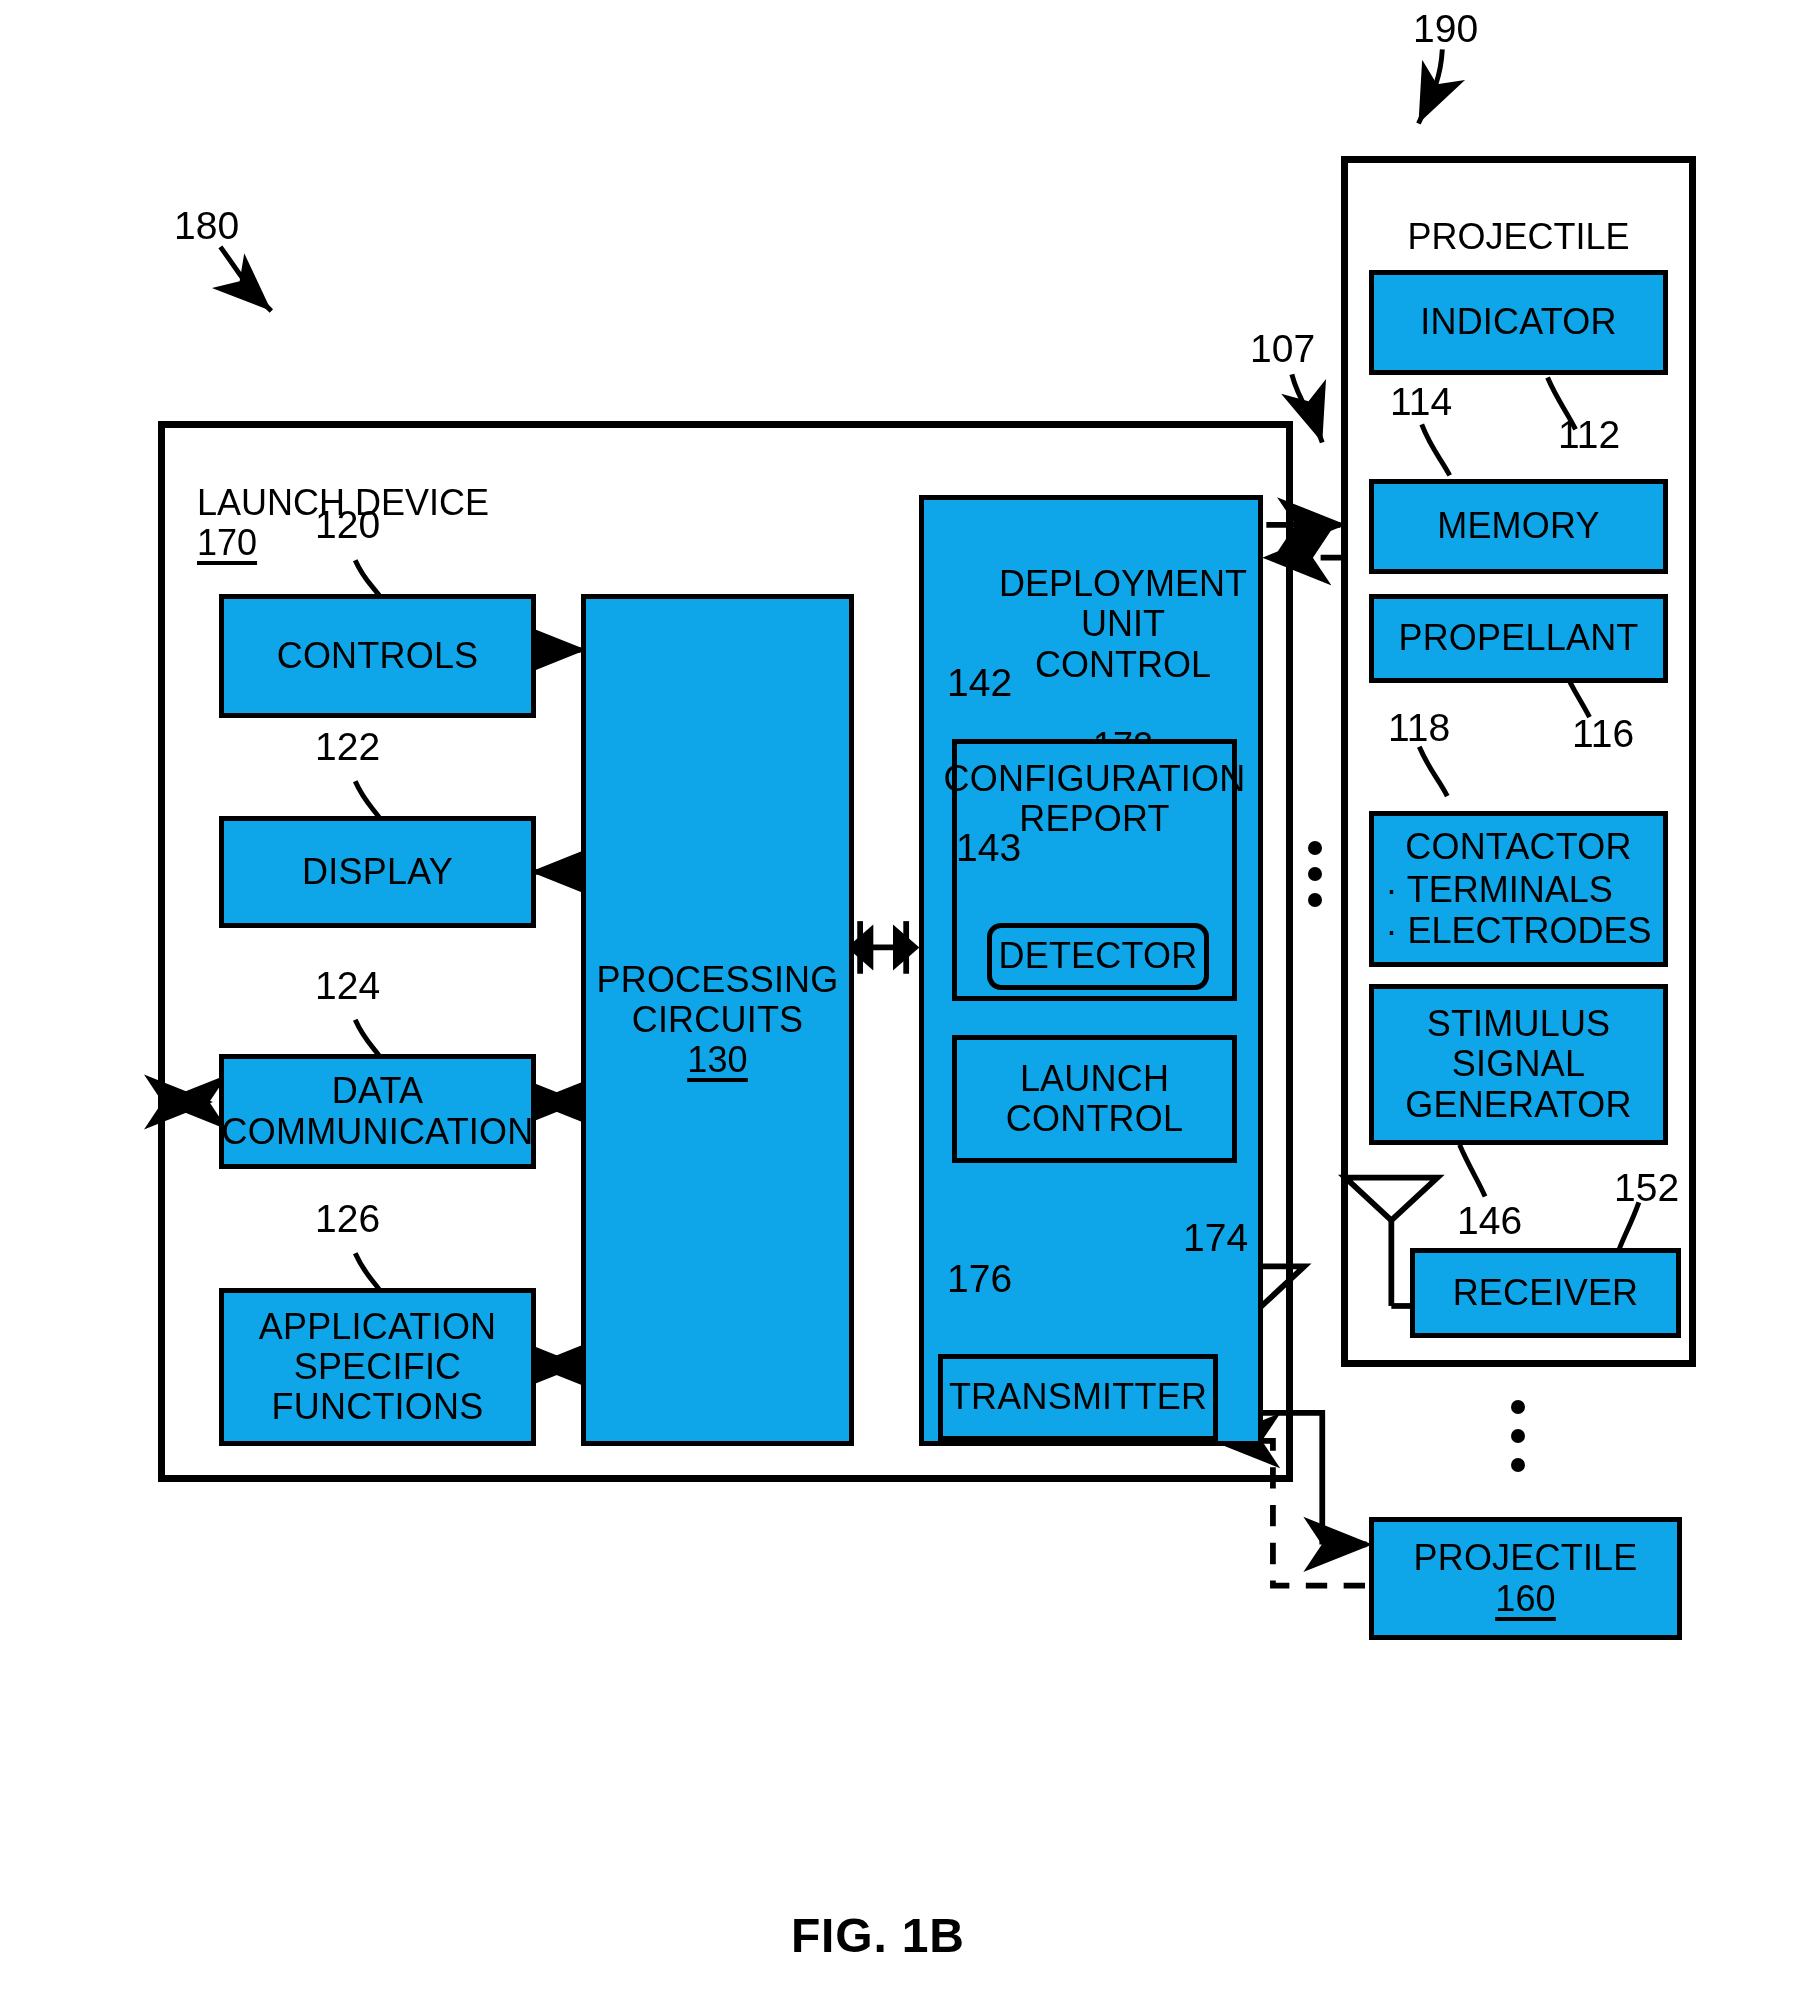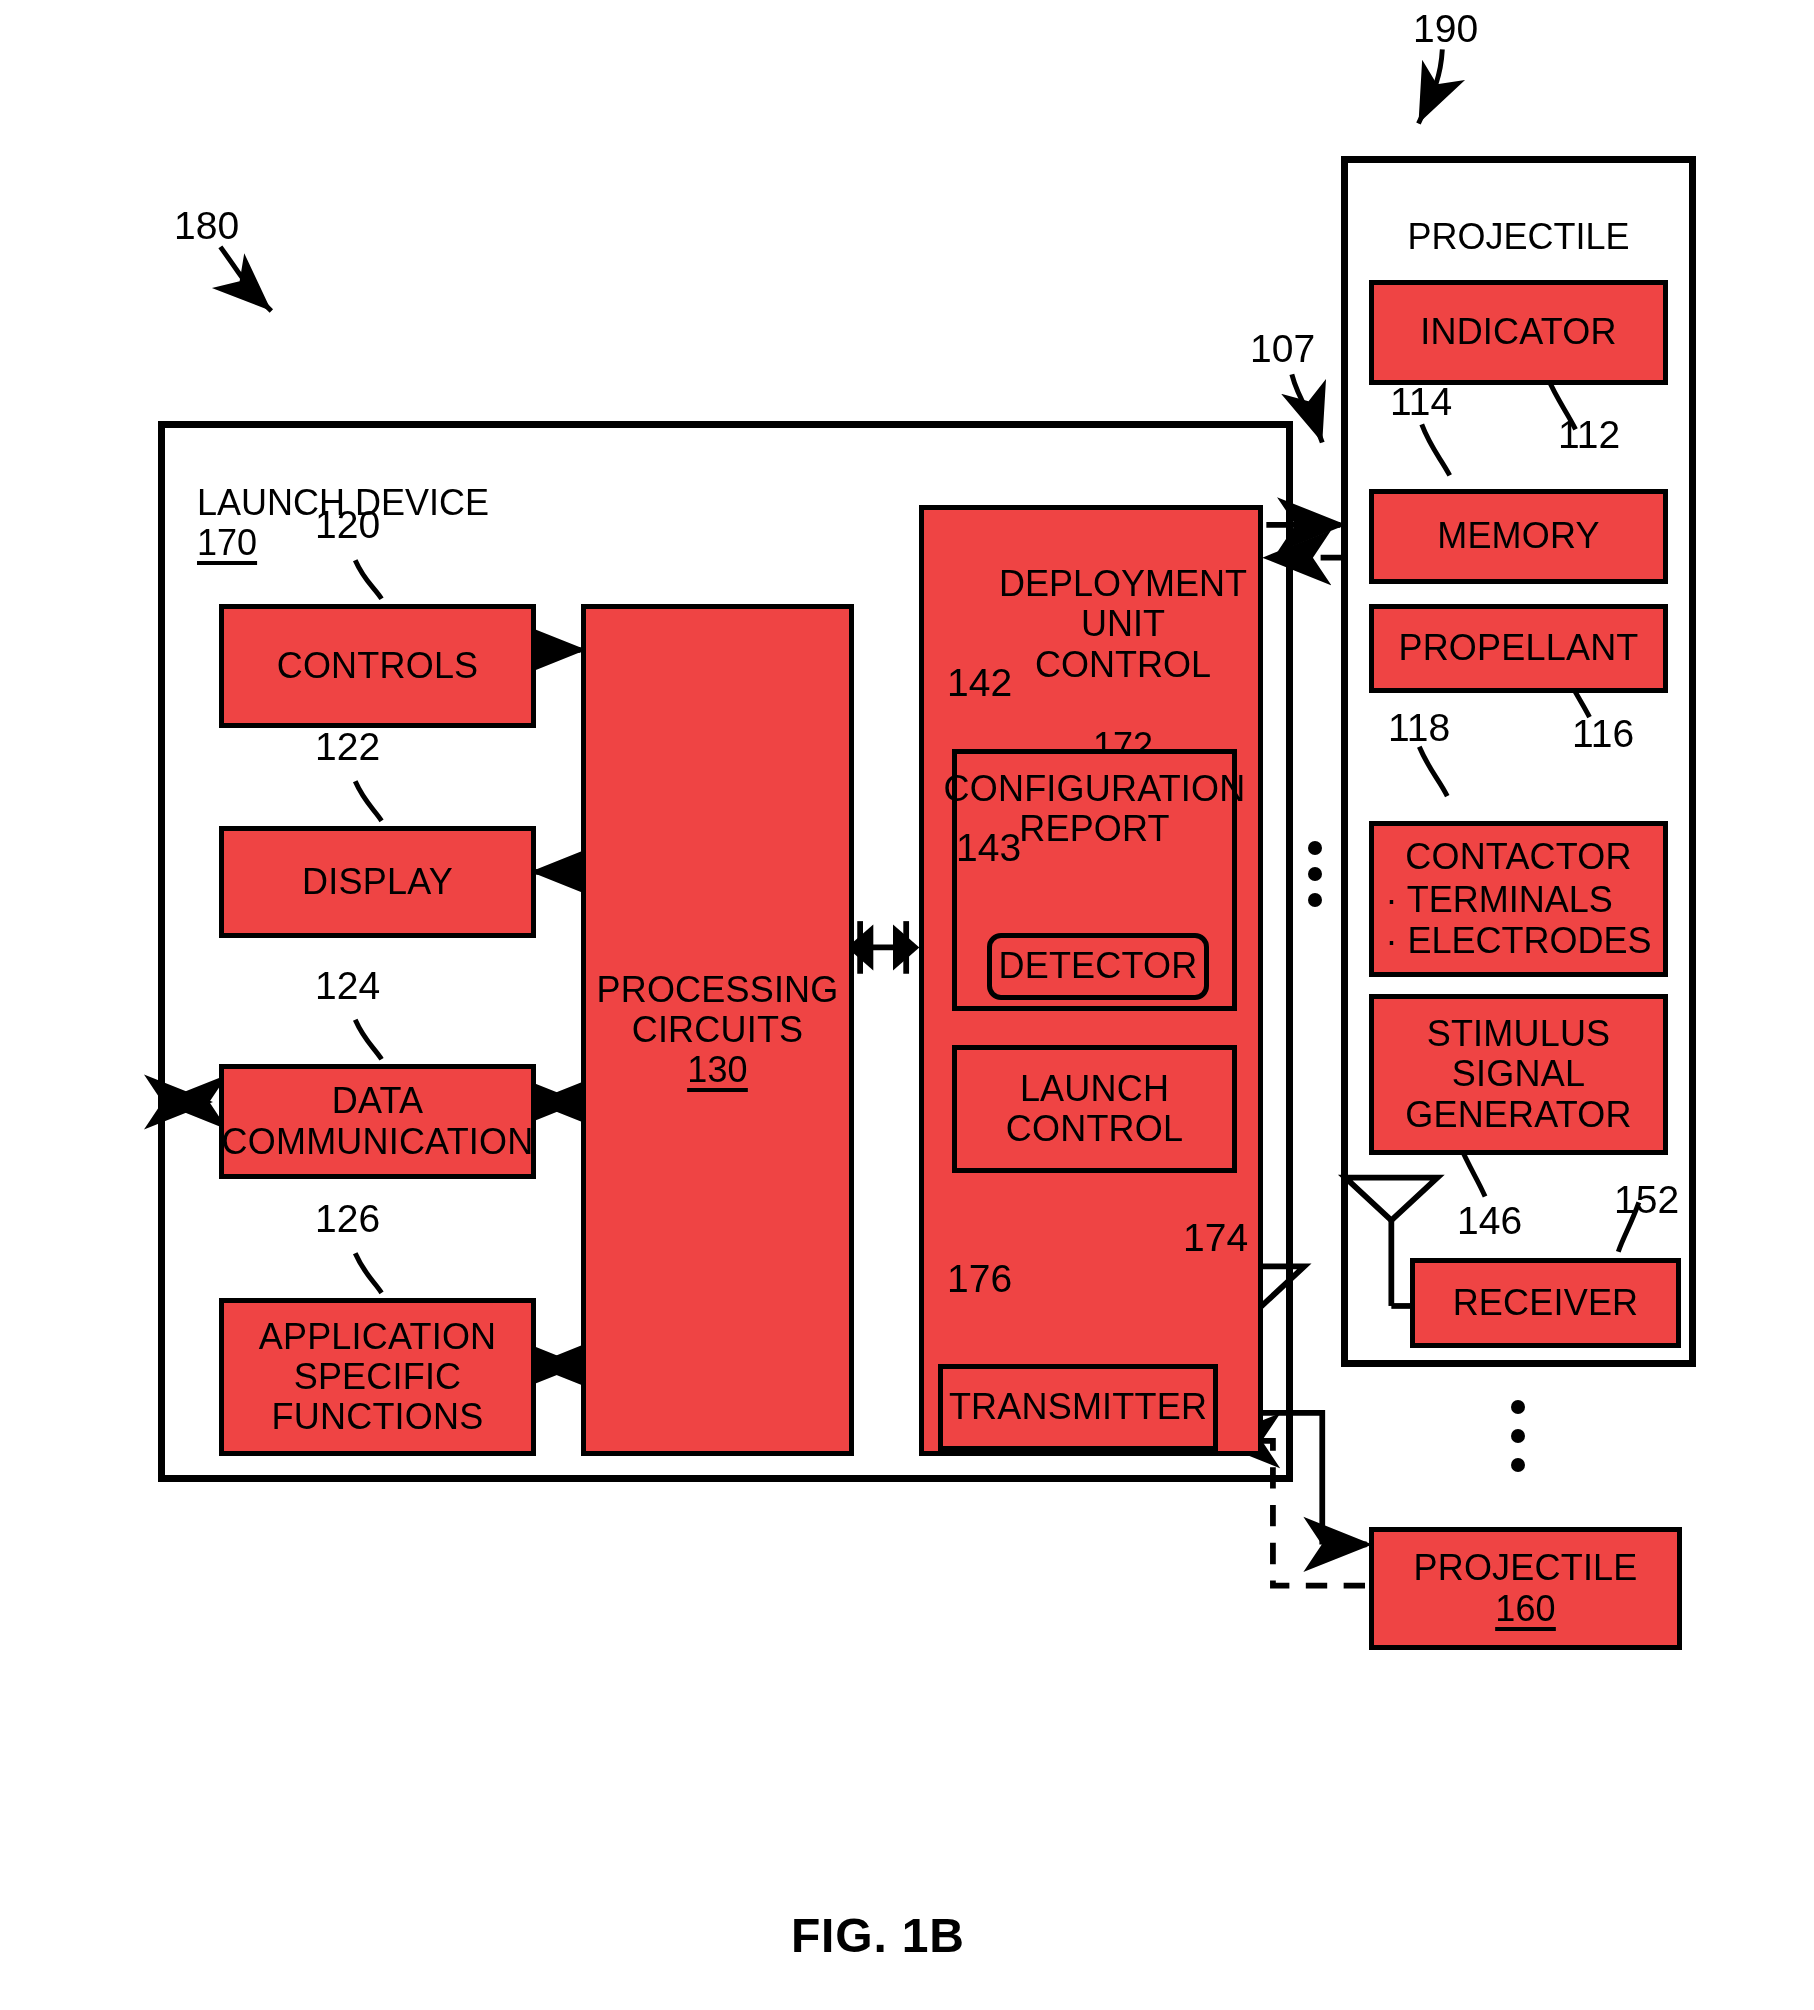--- a/index.html
+++ b/index.html
@@ -22,27 +22,26 @@
     position: absolute;
     left: 0; top: 0;
     width: 1814px;
     height: 2010px;
   }
   
   .box {
     position: absolute;
     box-sizing: border-box;
     border: 5.8px solid #000;
-    background: #ef4444;
+    background: #0ea5e9;
     display: flex;
     align-items: center;
     justify-content: center;
     text-align: center;
     line-height: 1.12;
-    margin-top: 10px;
   }
   .outer {
     position: absolute;
     box-sizing: border-box;
     border: 7.4px solid #000;
     background: transparent;
   }
   .reflabel {
     position: absolute;
     font-size: 39px;
@@ -289,21 +288,21 @@
         <span>TERMINALS</span>
       </div>
       <div>
         <span>·</span>
         <span>ELECTRODES</span>
       </div>
     </div>
   </div>
 
   <div class="reflabel" style="left:1457px; top:1199px;">146</div>
-  <div class="reflabel" style="left:1614px; top:1166px;margin-top:12px;">152</div>
+  <div class="reflabel" style="left:1614px; top:1166px;">152</div>
 
   <div class="box" style="left:1410px; top:1248px; width:271px; height:90px;">
     <span class="boxtext">RECEIVER</span>
   </div>
 
   <div class="dots" style="left:1307px; top:841px; width:16.4px; height:66px;">
     <i></i>
     <i></i>
     <i></i>
   </div>

